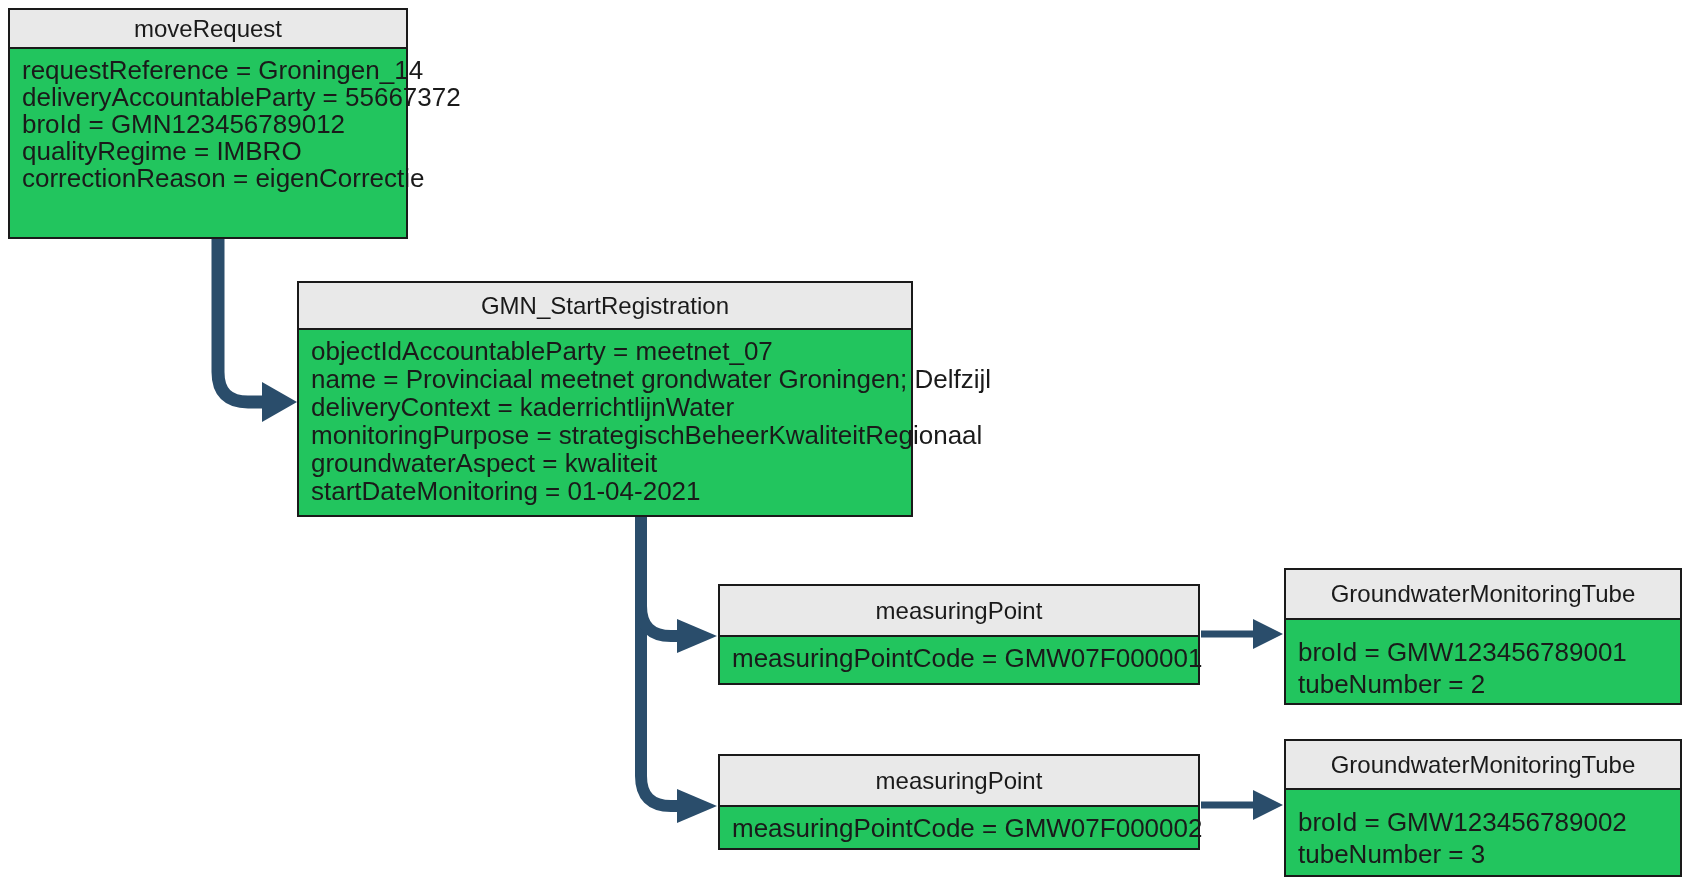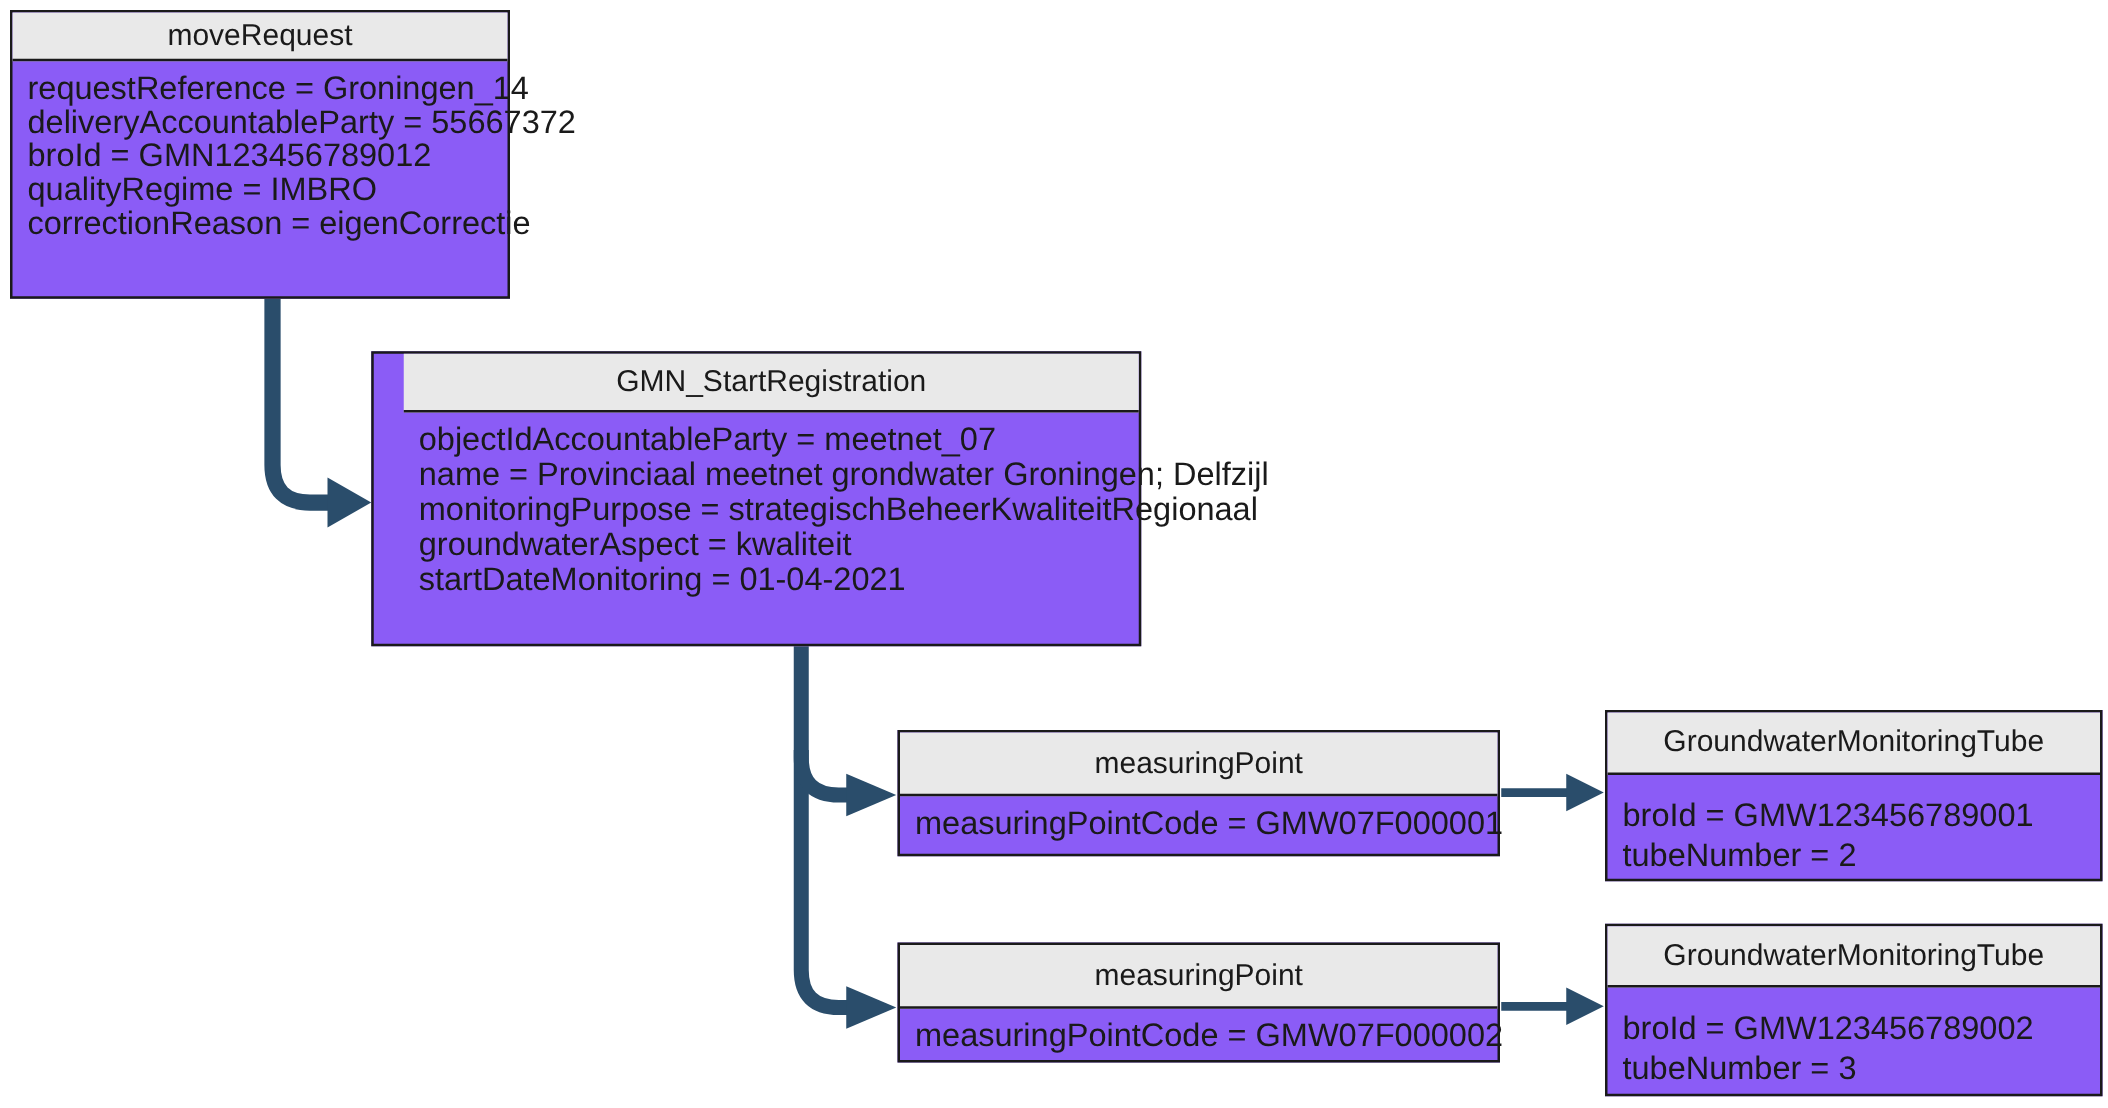--- a/index.html
+++ b/index.html
@@ -16,21 +16,21 @@
     font-family:"Liberation Sans","DejaVu Sans",sans-serif;
     color:#1a1a1a;
     overflow:hidden;
   }
   .connectors{position:absolute;left:0;top:0;width:1686px;height:886px;}
   .connectors path{fill:none;stroke:var(--arrow);}
   .connectors polygon{fill:var(--arrow);stroke:none;}
   .uml-box{
     position:absolute;
     box-sizing:border-box;
-    background:#8b5cf6;
+    background:#22c55e;
     border:2px solid var(--border);
   }
   .uml-title{
     box-sizing:border-box;
     background:var(--header-bg);
     border-bottom:2px solid var(--border);
     display:flex;align-items:center;justify-content:center;
     font-size:24px;
     white-space:nowrap;
   }
@@ -69,25 +69,26 @@
     <div class="uml-title" style="height:39px;">moveRequest</div>
     <div class="uml-body">
       <div class="attr">requestReference = Groningen_14</div>
       <div class="attr">deliveryAccountableParty = 55667372</div>
       <div class="attr">broId = GMN123456789012</div>
       <div class="attr">qualityRegime = IMBRO</div>
       <div class="attr">correctionReason = eigenCorrectie</div>
     </div>
   </div>
 
-  <div class="uml-box" style="left:297px;top:281px;width:616px;height:236px;padding-left:24px;">
+  <div class="uml-box" style="left:297px;top:281px;width:616px;height:236px;">
     <div class="uml-title" style="height:47px;">GMN_StartRegistration</div>
     <div class="uml-body" style="line-height:28px;padding-top:7px;">
       <div class="attr">objectIdAccountableParty = meetnet_07</div>
       <div class="attr">name = Provinciaal meetnet grondwater Groningen; Delfzijl</div>
+      <div class="attr">deliveryContext = kaderrichtlijnWater</div>
       <div class="attr">monitoringPurpose = strategischBeheerKwaliteitRegionaal</div>
       <div class="attr">groundwaterAspect = kwaliteit</div>
       <div class="attr">startDateMonitoring = 01-04-2021</div>
     </div>
   </div>
 
   <div class="uml-box" style="left:718px;top:584px;width:482px;height:101px;">
     <div class="uml-title" style="height:51px;">measuringPoint</div>
     <div class="uml-body">
       <div class="attr">measuringPointCode = GMW07F000001</div>

